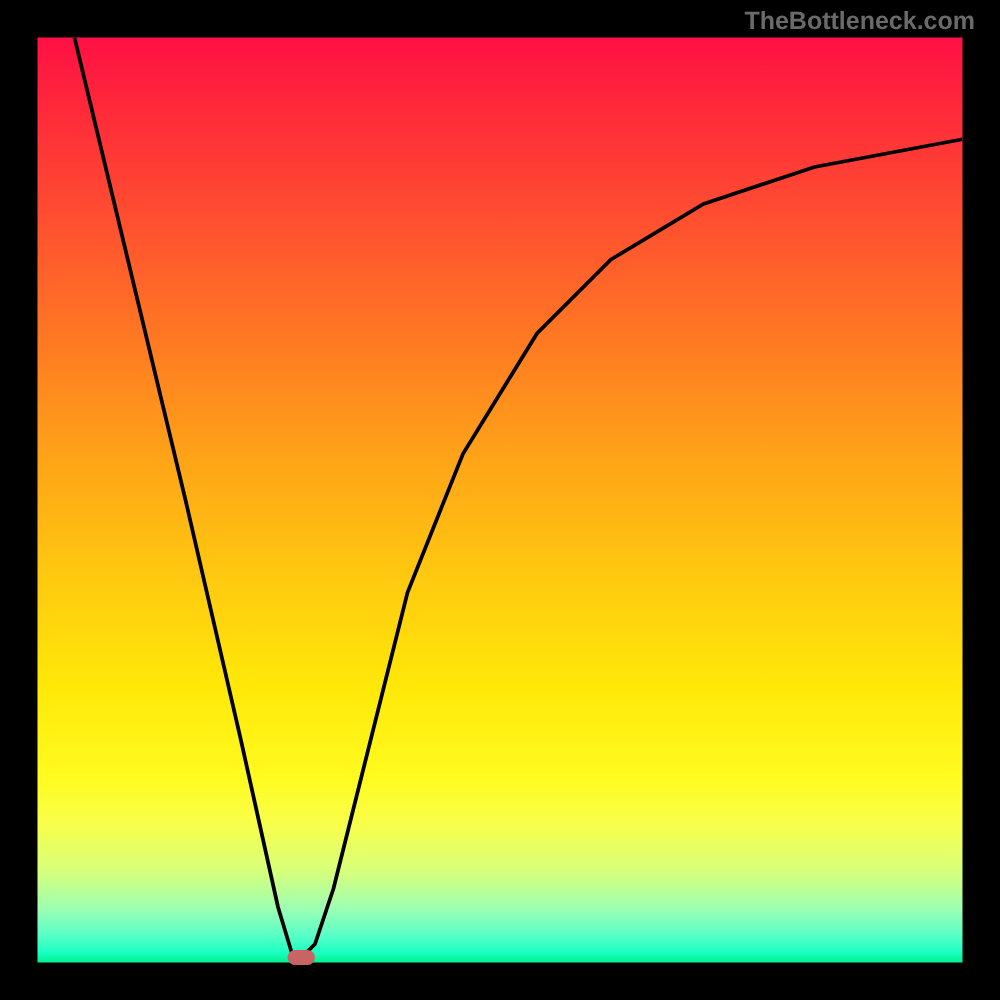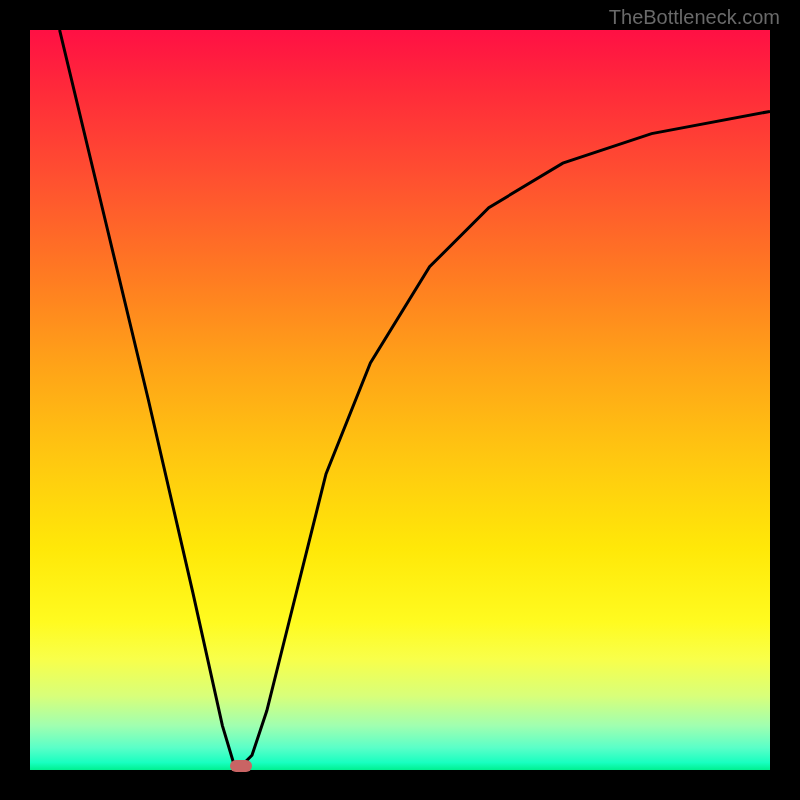--- a/index.html
+++ b/index.html
@@ -14,21 +14,21 @@
     position: relative;
     overflow: hidden;
     font-family: Arial, sans-serif;
   }
   .watermark {
     position: absolute;
     top: 6px;
     right: 20px;
     color: #6a6a6a;
     font-size: 20px;
-    font-weight: 400;
+    font-weight: 700;
     z-index: 10;
   }
   .plot-area {
     position: absolute;
     top: 30px;
     left: 30px;
     width: 740px;
     height: 740px;
     background: linear-gradient(to bottom,
       #ff1044 0%,

